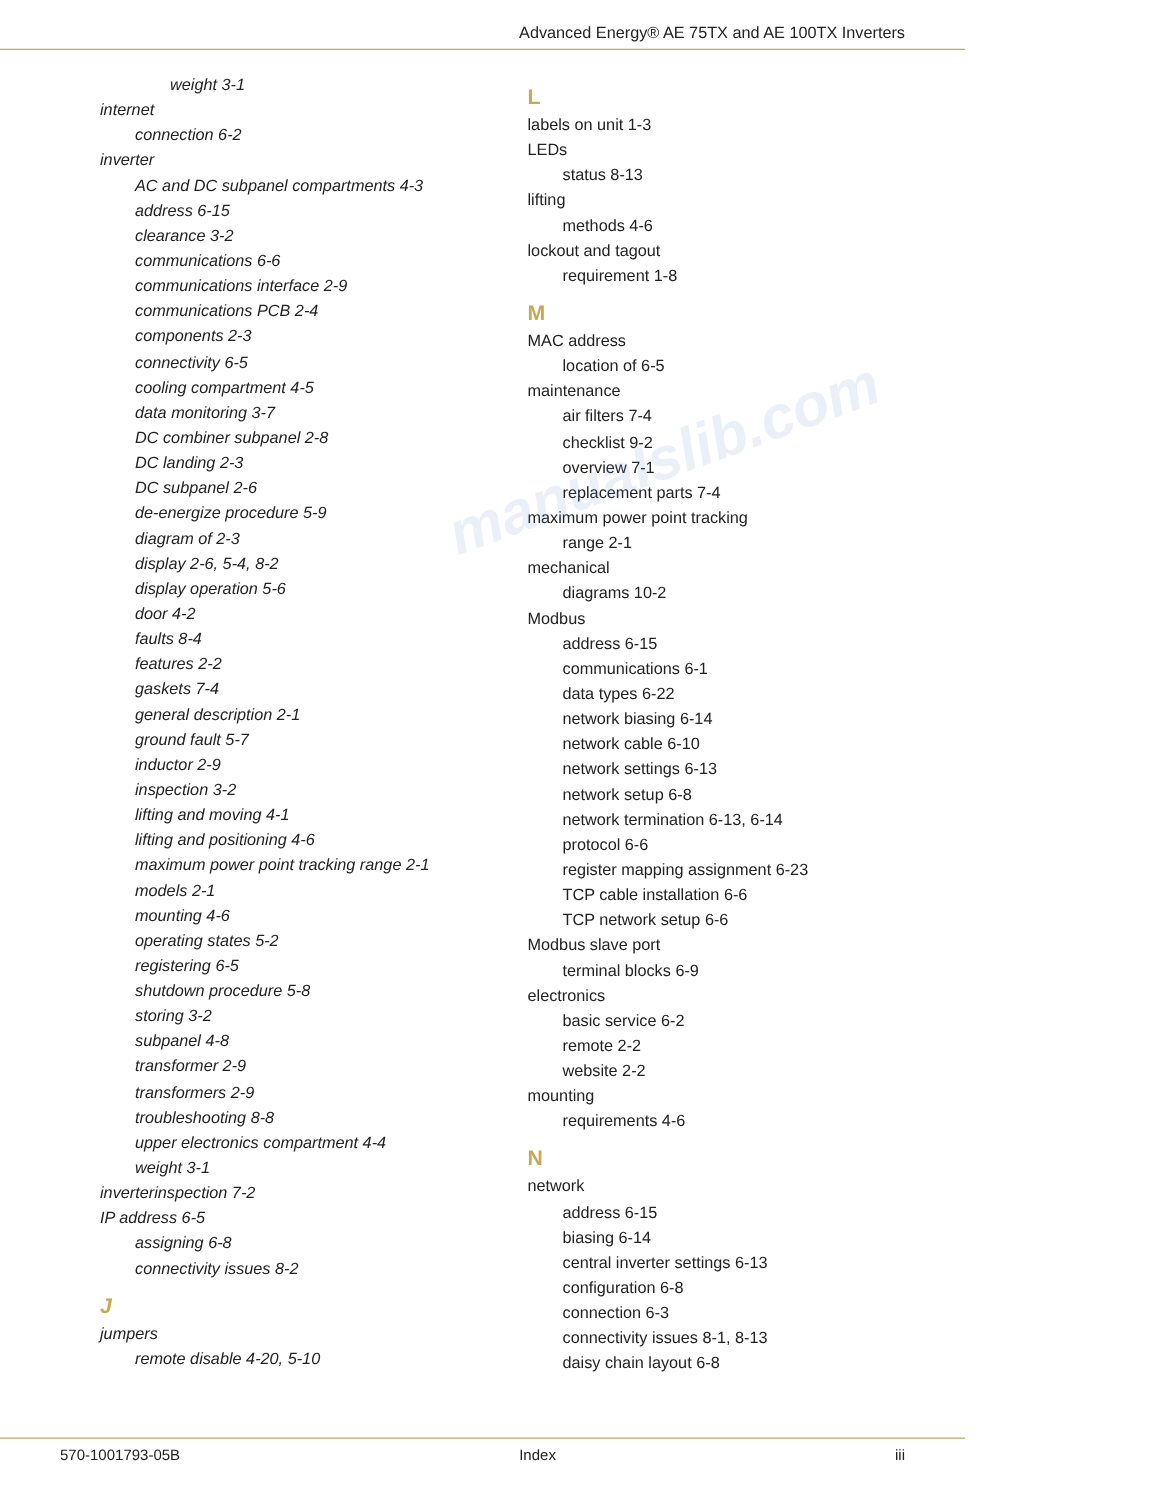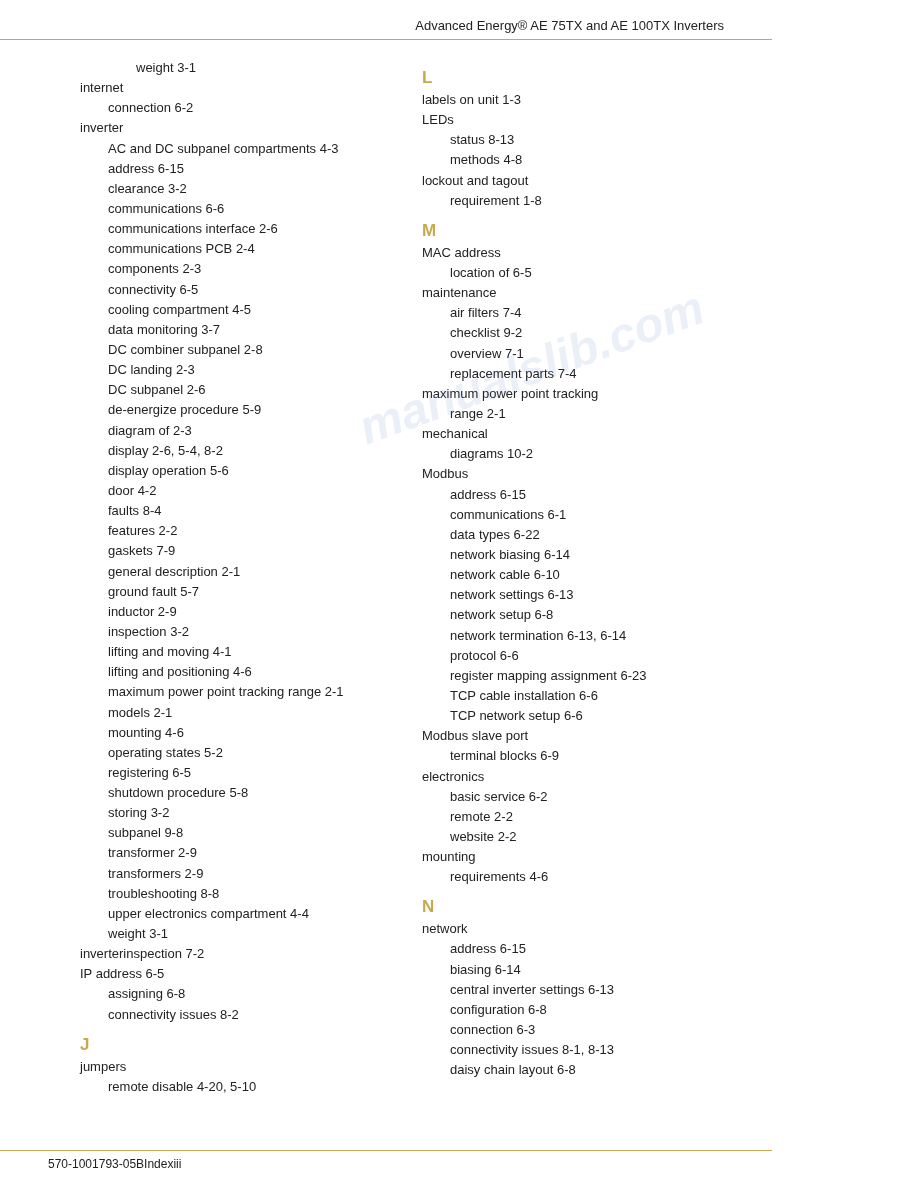--- a/index.html
+++ b/index.html
@@ -27,20 +27,21 @@
       border-bottom: 1.5px solid #c8a850;
     }
     .content {
       display: flex;
       padding: 18px 48px 0 80px;
       gap: 0;
     }
     .col-left {
       flex: 1;
       padding-right: 30px;
+      font-style: italic;
     }
     .col-right {
       flex: 1;
       padding-left: 10px;
     }
     .section-letter {
       color: #c8a850;
       font-size: 17px;
       font-weight: bold;
       margin-top: 10px;
@@ -63,20 +64,21 @@
       font-size: 13px;
       line-height: 1.55;
       color: #222;
     }
     .footer {
       position: absolute;
       bottom: 18px;
       left: 0; right: 0;
       border-top: 1.5px solid #c8a850;
       display: flex;
+      justify-content: space-between;
       padding: 6px 48px 0 48px;
       font-size: 12px;
       color: #222;
     }
     .watermark {
       position: absolute;
       top: 340px;
       left: 350px;
       font-size: 48px;
       color: rgba(100,140,200,0.13);
@@ -103,71 +105,72 @@
 
     <div class="col-left" id="left-col">
         <div class="entry-sub2">weight 3-1</div>
         <div class="entry-top">internet</div>
         <div class="entry-sub">connection 6-2</div>
         <div class="entry-top">inverter</div>
         <div class="entry-sub">AC and DC subpanel compartments 4-3</div>
         <div class="entry-sub">address 6-15</div>
         <div class="entry-sub">clearance 3-2</div>
         <div class="entry-sub">communications 6-6</div>
-        <div class="entry-sub">communications interface 2-6</div>
+        <div class="entry-sub">communications interface 2-9</div>
         <div class="entry-sub">communications PCB 2-4</div>
         <div class="entry-sub">components 2-3</div>
         <div class="entry-sub">connectivity 6-5</div>
         <div class="entry-sub">cooling compartment 4-5</div>
         <div class="entry-sub">data monitoring 3-7</div>
         <div class="entry-sub">DC combiner subpanel 2-8</div>
         <div class="entry-sub">DC landing 2-3</div>
         <div class="entry-sub">DC subpanel 2-6</div>
         <div class="entry-sub">de-energize procedure 5-9</div>
         <div class="entry-sub">diagram of 2-3</div>
         <div class="entry-sub">display 2-6, 5-4, 8-2</div>
         <div class="entry-sub">display operation 5-6</div>
         <div class="entry-sub">door 4-2</div>
         <div class="entry-sub">faults 8-4</div>
         <div class="entry-sub">features 2-2</div>
-        <div class="entry-sub">gaskets 7-9</div>
+        <div class="entry-sub">gaskets 7-4</div>
         <div class="entry-sub">general description 2-1</div>
         <div class="entry-sub">ground fault 5-7</div>
         <div class="entry-sub">inductor 2-9</div>
         <div class="entry-sub">inspection 3-2</div>
         <div class="entry-sub">lifting and moving 4-1</div>
         <div class="entry-sub">lifting and positioning 4-6</div>
         <div class="entry-sub">maximum power point tracking range 2-1</div>
         <div class="entry-sub">models 2-1</div>
         <div class="entry-sub">mounting 4-6</div>
         <div class="entry-sub">operating states 5-2</div>
         <div class="entry-sub">registering 6-5</div>
         <div class="entry-sub">shutdown procedure 5-8</div>
         <div class="entry-sub">storing 3-2</div>
-        <div class="entry-sub">subpanel 9-8</div>
+        <div class="entry-sub">subpanel 4-8</div>
         <div class="entry-sub">transformer 2-9</div>
         <div class="entry-sub">transformers 2-9</div>
         <div class="entry-sub">troubleshooting 8-8</div>
         <div class="entry-sub">upper electronics compartment 4-4</div>
         <div class="entry-sub">weight 3-1</div>
         <div class="entry-top">inverterinspection 7-2</div>
         <div class="entry-top">IP address 6-5</div>
         <div class="entry-sub">assigning 6-8</div>
         <div class="entry-sub">connectivity issues 8-2</div>
         <div class="section-letter">J</div>
         <div class="entry-top">jumpers</div>
         <div class="entry-sub">remote disable 4-20, 5-10</div>
       </div>
 
     <div class="col-right" id="right-col">
         <div class="section-letter">L</div>
         <div class="entry-top">labels on unit 1-3</div>
         <div class="entry-top">LEDs</div>
         <div class="entry-sub">status 8-13</div>
-        <div class="entry-sub">methods 4-8</div>
+        <div class="entry-top">lifting</div>
+        <div class="entry-sub">methods 4-6</div>
         <div class="entry-top">lockout and tagout</div>
         <div class="entry-sub">requirement 1-8</div>
         <div class="section-letter">M</div>
         <div class="entry-top">MAC address</div>
         <div class="entry-sub">location of 6-5</div>
         <div class="entry-top">maintenance</div>
         <div class="entry-sub">air filters 7-4</div>
         <div class="entry-sub">checklist 9-2</div>
         <div class="entry-sub">overview 7-1</div>
         <div class="entry-sub">replacement parts 7-4</div>

